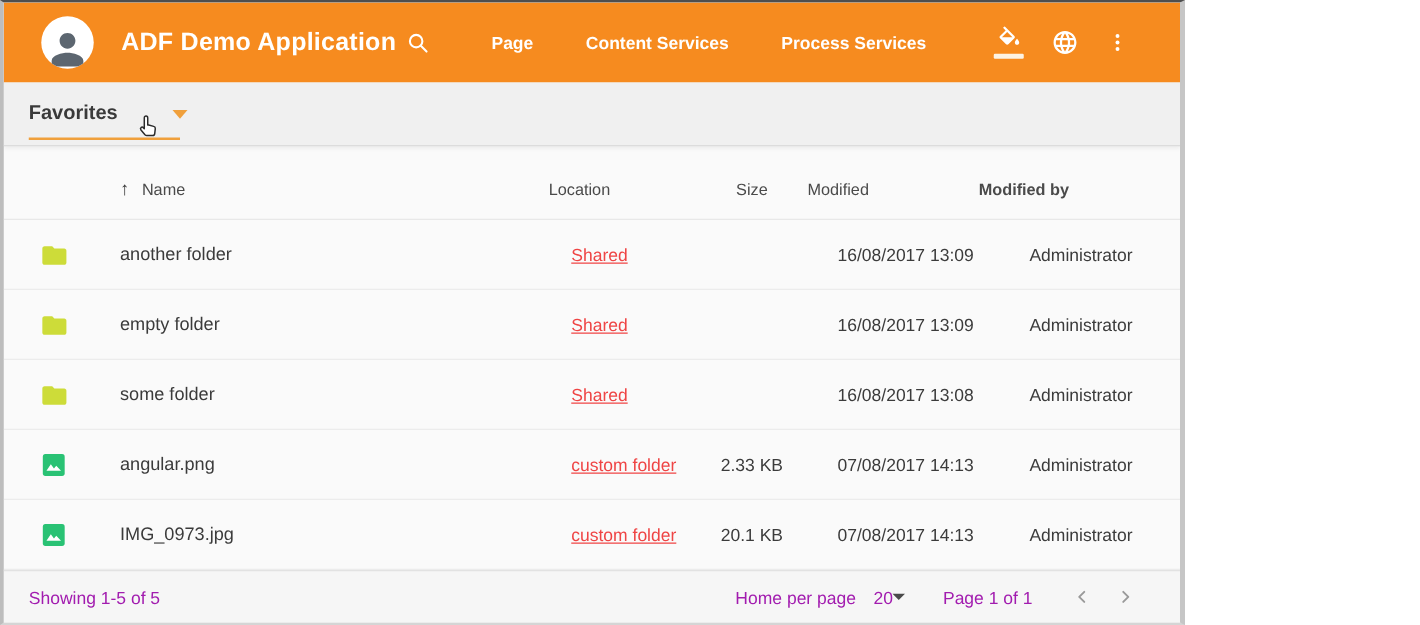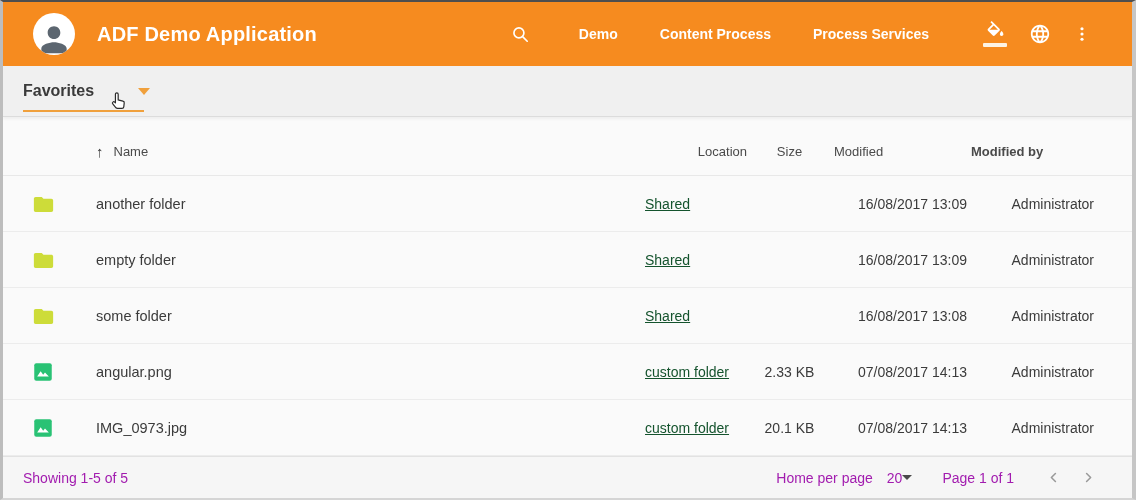--- a/index.html
+++ b/index.html
@@ -1,20 +1,20 @@
 <!DOCTYPE html>
 <html><head>
 <meta charset="utf-8">
 <style>
   * { box-sizing: border-box; margin: 0; padding: 0; }
   html,body { width:1136px; height:500px; }
   body { font-family:"Liberation Sans", sans-serif; background:#fff; }
 
   .frame {
-    width:1136px; height:500px;
+    width:948px; height:500px;
     border-top:2px solid #4e4e4e;
     border-left:3px solid #bdbdbd;
     border-right:4px solid #c6c6c6;
     border-bottom:2px solid #d5d5d5;
     background:#fafafa;
     display:flex; flex-direction:column;
     position:relative; overflow:hidden;
   }
 
   
@@ -74,37 +74,37 @@
     align-items:center;
   }
   .thead {
     height:59px; flex:0 0 59px;
     padding-top:10px;
     color:#4a4a4a; font-size:13px;
     border-bottom:1px solid #e8e8e8;
   }
   .th-name { display:flex; align-items:center; gap:10px; cursor:pointer; }
   .sort-arrow { font-size:15px; color:#3c3c3c; }
-  .th-loc { text-align:right; cursor:pointer; }
+  .th-loc { text-align:left; cursor:pointer; }
   .th-size { text-align:center; cursor:pointer; }
   .th-mod { text-align:left; padding-left:2px; cursor:pointer; }
   .th-modby { text-align:left; padding-left:4px; cursor:pointer;font-weight:bold; }
 
   .trow {
     height:56px; flex:0 0 56px;
     border-bottom:1px solid #ececec;
     font-size:14px; color:#3b3b3b;
     cursor:pointer;
   }
   .trow:last-of-type { border-bottom:none; }
   .cicon { display:flex; align-items:center; }
   .cicon svg { display:block; }
   .cname { font-size:14.5px; }
   .cloc { padding-left:18px; }
-  .cloc a { color:#14532d; text-decoration:underline; font-size:14px; cursor:pointer; }
+  .cloc a { color:#ef4444; text-decoration:underline; font-size:14px; cursor:pointer; }
   .csize { text-align:center; }
   .cmod { text-align:right; padding-right:0; }
   .cmodby { text-align:right; padding-right:8px; }
 
   
   .tfoot {
     margin-top:auto;
     height:42px; flex:0 0 42px;
     background:#f6f6f6;
     border-top:1px solid #e2e2e2;
@@ -139,22 +139,22 @@
     <div class="spacer"></div>
 
     <div class="search-btn">
       <svg width="19" height="19" viewBox="0 0 24 24">
         <circle cx="10" cy="10" r="6.3" fill="none" stroke="#fff" stroke-width="2.1"></circle>
         <line x1="15" y1="15" x2="20.5" y2="20.5" stroke="#fff" stroke-width="2.1" stroke-linecap="round"></line>
       </svg>
     </div>
 
     <div class="nav">
-      <div class="nav-item">Demo</div>
-      <div class="nav-item">Content Process</div>
+      <div class="nav-item">Page</div>
+      <div class="nav-item">Content Services</div>
       <div class="nav-item">Process Services</div>
     </div>
 
     <div class="appbar-icons">
       <div class="icon-btn">
         <svg width="21" height="21" viewBox="0 0 24 24">
           <path fill="#fff" d="M16.56 8.94 7.62 0 6.21 1.41l2.38 2.38-5.15 5.15c-.59.59-.59 1.54 0 2.12l5.5 5.5c.29.3.68.44 1.06.44s.77-.15 1.06-.44l5.5-5.5c.59-.58.59-1.53 0-2.12zM5.21 10 10 5.21 14.79 10H5.21zM19 11.5s-2 2.17-2 3.5c0 1.1.9 2 2 2s2-.9 2-2c0-1.33-2-3.5-2-3.5z"></path>
         </svg>
         <div class="bucket-underline"></div>
       </div>

